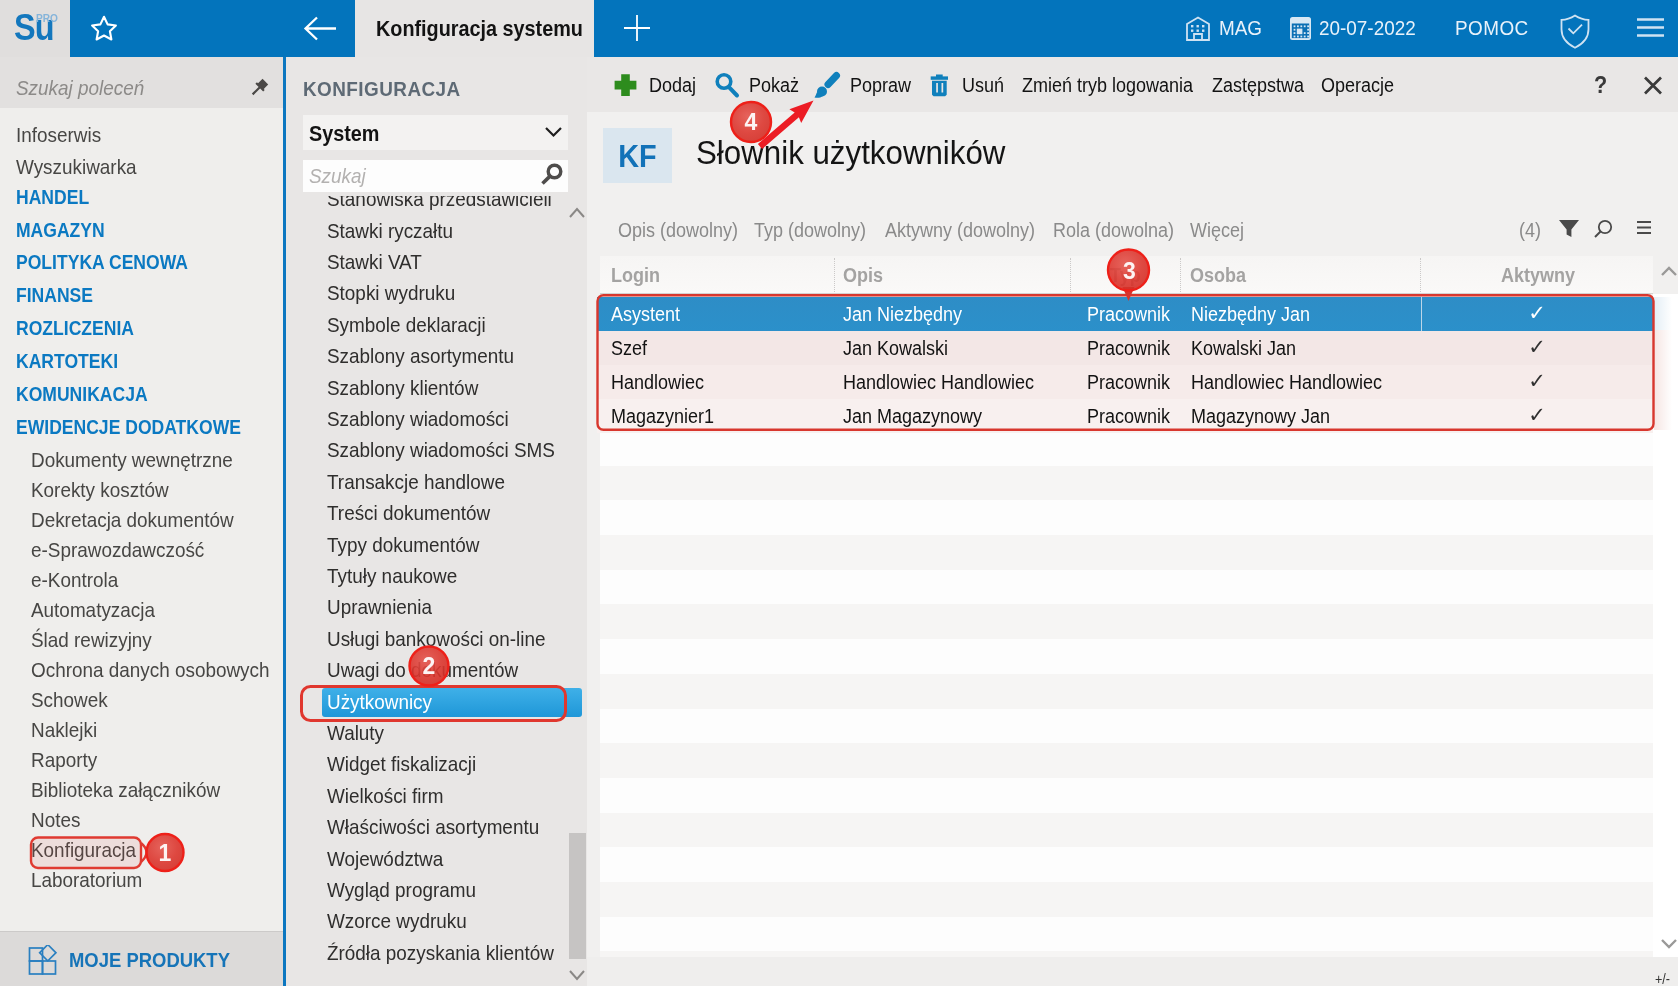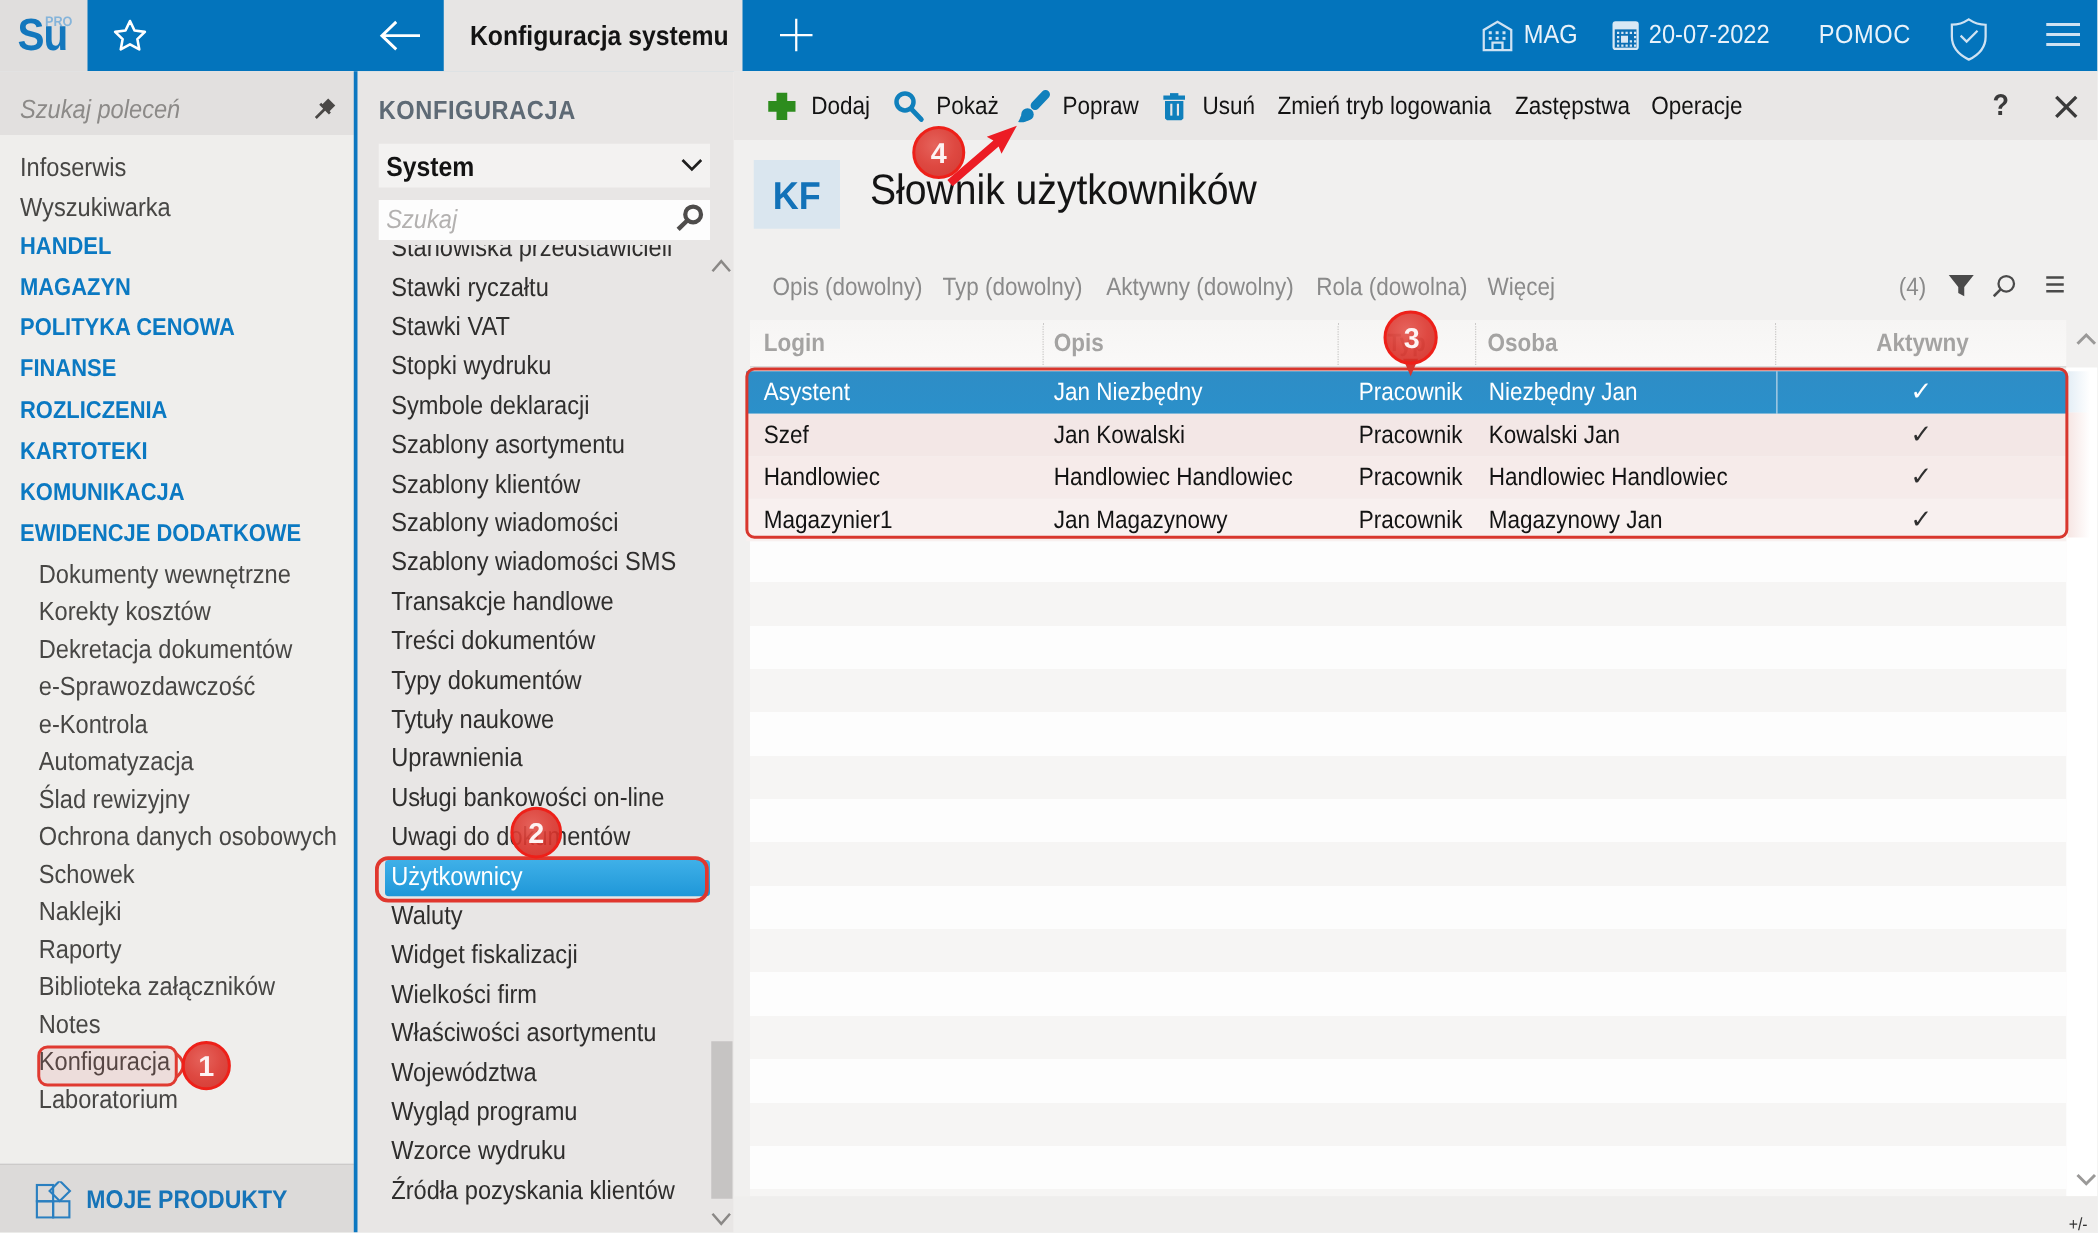--- a/index.html
+++ b/index.html
@@ -128,21 +128,21 @@
 <svg class="abs" style="left:544px;top:125px" width="20" height="16">
     <path d="M2,3 l7.5,7.5 L17,3" fill="none" stroke="#1e1e1e" stroke-width="2.2"></path>
   </svg>
 <div class="abs" style="left:303px;top:160px;width:265px;height:32px;background:#fdfdfd"></div>
 <div class="txt s" style="left:309px;top:164px;font-size:21px;font-style:italic;color:#b3b1b0">Szukaj</div>
 <svg class="abs" style="left:538px;top:162px" width="28" height="28">
   <circle cx="16.5" cy="9.5" r="6.3" fill="none" stroke="#4e4c4b" stroke-width="3.4"></circle>
   <path d="M11.8,14.4 L4.5,21.5" stroke="#4e4c4b" stroke-width="3.6"></path>
 </svg>
 <div id="panelitems">
-    <div class="abs" style="left:290px;top:196px;width:300px;height:790px;overflow:hidden">
+    <div class="abs" style="left:304px;top:196px;width:300px;height:790px;overflow:hidden">
       <div class="txt s" style="left:23px;top:-8.900000000000006px;font-size:21px;color:#2f2e2d">Stanowiska przedstawicieli</div>
       <div class="txt s" style="left:23px;top:22.5px;font-size:21px;color:#2f2e2d">Stawki ryczałtu</div>
       <div class="txt s" style="left:23px;top:53.89999999999998px;font-size:21px;color:#2f2e2d">Stawki VAT</div>
       <div class="txt s" style="left:23px;top:85.29999999999995px;font-size:21px;color:#2f2e2d">Stopki wydruku</div>
       <div class="txt s" style="left:23px;top:116.69999999999999px;font-size:21px;color:#2f2e2d">Symbole deklaracji</div>
       <div class="txt s" style="left:23px;top:148.10000000000002px;font-size:21px;color:#2f2e2d">Szablony asortymentu</div>
       <div class="txt s" style="left:23px;top:179.5px;font-size:21px;color:#2f2e2d">Szablony klientów</div>
       <div class="txt s" style="left:23px;top:210.89999999999998px;font-size:21px;color:#2f2e2d">Szablony wiadomości</div>
       <div class="txt s" style="left:23px;top:242.29999999999995px;font-size:21px;color:#2f2e2d">Szablony wiadomości SMS</div>
       <div class="txt s" style="left:23px;top:273.69999999999993px;font-size:21px;color:#2f2e2d">Transakcje handlowe</div>

